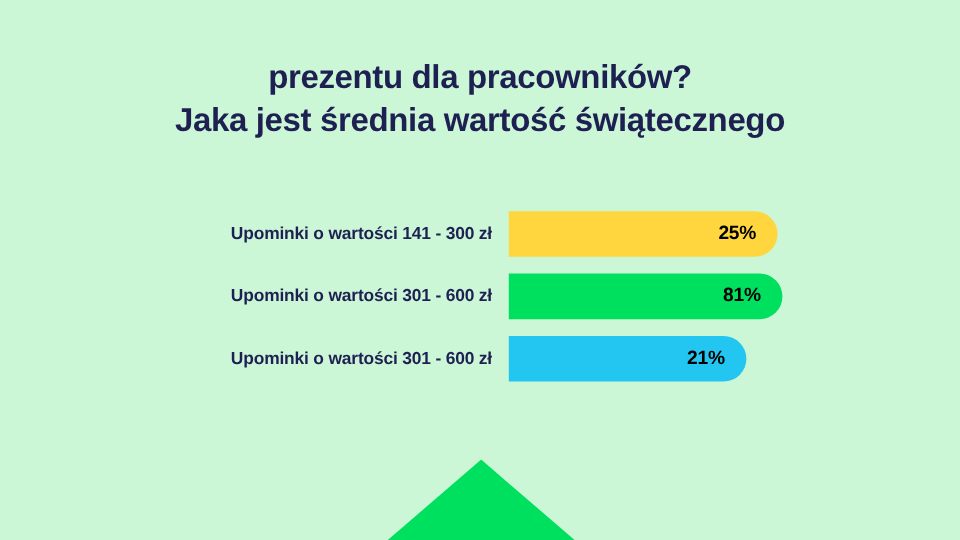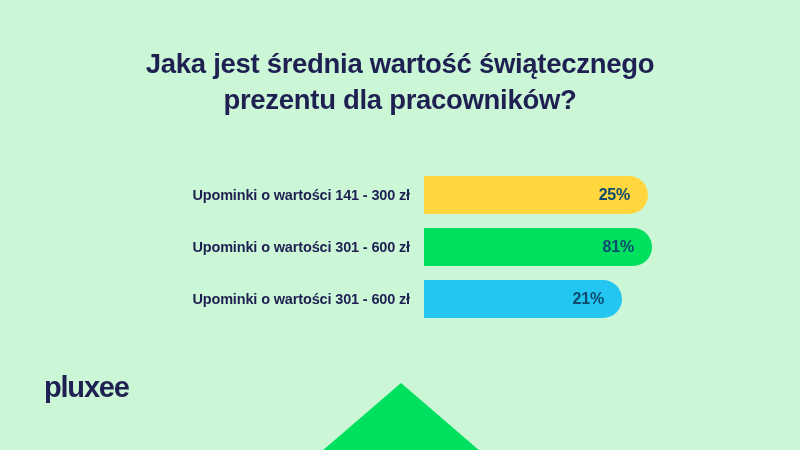--- a/index.html
+++ b/index.html
@@ -78,21 +78,21 @@
     position: relative;
     height: 38px;
     border-radius: 0 19px 19px 0;
     box-sizing: border-box;
     display: flex;
     align-items: center;
     justify-content: flex-end;
     padding-right: 18px;
   }
   .bar-value {
-    color: #0c4a6e;
+    color: #000000;
     font-family: "Liberation Sans", sans-serif;
     font-weight: bold;
     font-size: 16px;
     letter-spacing: -0.2px;
     line-height: 1;
   }
 
   
   .logo {
     position: absolute;
@@ -115,22 +115,22 @@
     height: 68px;
     pointer-events: none;
   }
 </style>
 </head>
 <body style="background: rgb(204, 247, 215);">
 
 <div id="infographic" style="background: rgb(204, 247, 215);">
 
   <div class="title-block">
+    <span class="title-line">prezentu dla pracowników?</span>
     <span class="title-line">Jaka jest średnia wartość świątecznego</span>
-    <span class="title-line">prezentu dla pracowników?</span>
   </div>
 
   <div class="chart">
 
     <div class="bar-row">
       <div class="bar-label">Upominki o wartości 141 - 300 zł</div>
       <div class="bar-track">
         <div class="bar-fill" style="width: 74.7%; background-color: rgb(255, 214, 61);">
           <span class="bar-value">25%</span>
         </div>
@@ -150,19 +150,18 @@
       <div class="bar-label">Upominki o wartości 301 - 600 zł</div>
       <div class="bar-track">
         <div class="bar-fill" style="width: 66%; background-color: rgb(34, 198, 240);">
           <span class="bar-value">21%</span>
         </div>
       </div>
     </div>
 
   </div>
 
-  <div class="logo">pluxee</div>
 
   <svg class="triangle" viewBox="0 0 158 68" preserveAspectRatio="none" aria-hidden="true">
     <polygon points="79,0 158,68 0,68" fill="#00e05f"></polygon>
   </svg>
 
 </div>
 
 </body></html>

